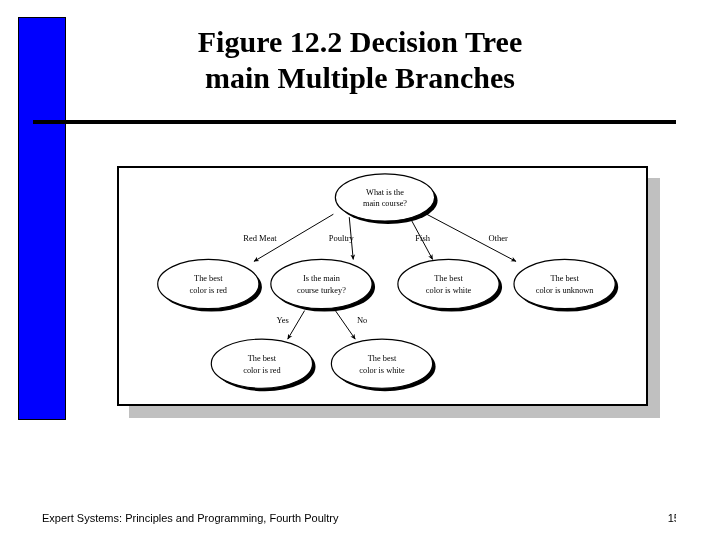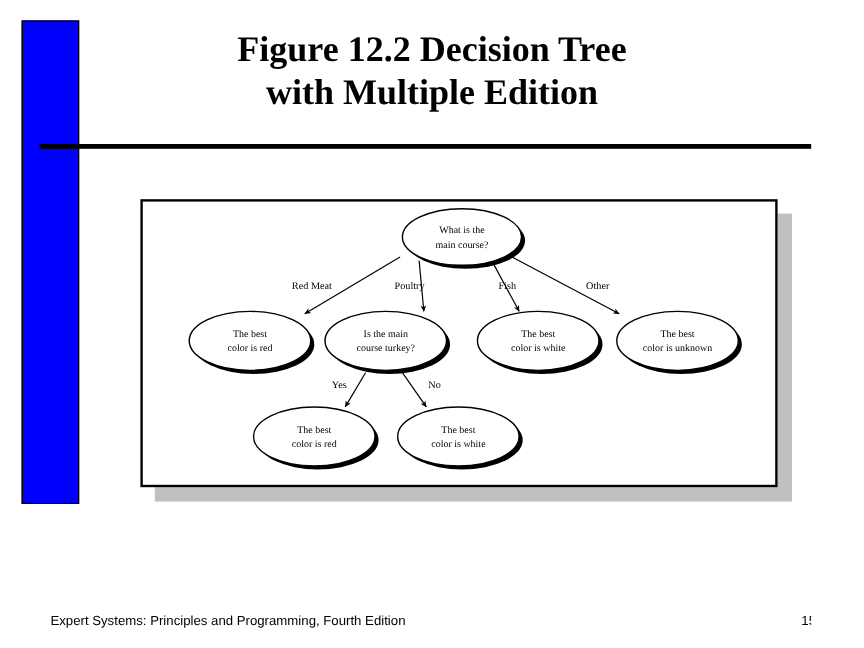--- a/index.html
+++ b/index.html
@@ -117,21 +117,21 @@
 </style>
 </head>
 <body>
 
 <div id="slide">
 
   <div id="blue-bar"></div>
 
   <div id="title">
     <span class="line">Figure 12.2 Decision Tree</span>
-    <span class="line">with Multiple Edition</span>
+    <span class="line">main Multiple Branches</span>
   </div>
 
   <div id="title-rule"></div>
 
   <div id="figure-shadow"></div>
 
   <div id="figure-frame">
     <svg id="figure-canvas" viewBox="0 0 531 240" preserveAspectRatio="none">
 
       <defs>
@@ -205,16 +205,16 @@
       <g>
         <ellipse cx="268" cy="202" rx="51" ry="25" fill="#000000"></ellipse>
         <ellipse cx="265" cy="199" rx="51" ry="25" fill="#ffffff" stroke="#000000" stroke-width="1.2"></ellipse>
         <text class="node-text" x="265" y="196" text-anchor="middle">The best</text>
         <text class="node-text" x="265" y="208" text-anchor="middle">color is white</text>
       </g>
 
     </svg>
   </div>
 
-  <div id="footer-text">Expert Systems: Principles and Programming, Fourth Edition</div>
+  <div id="footer-text">Expert Systems: Principles and Programming, Fourth Poultry</div>
   <div id="page-number">15</div>
 
 </div>
 
 </body></html>

